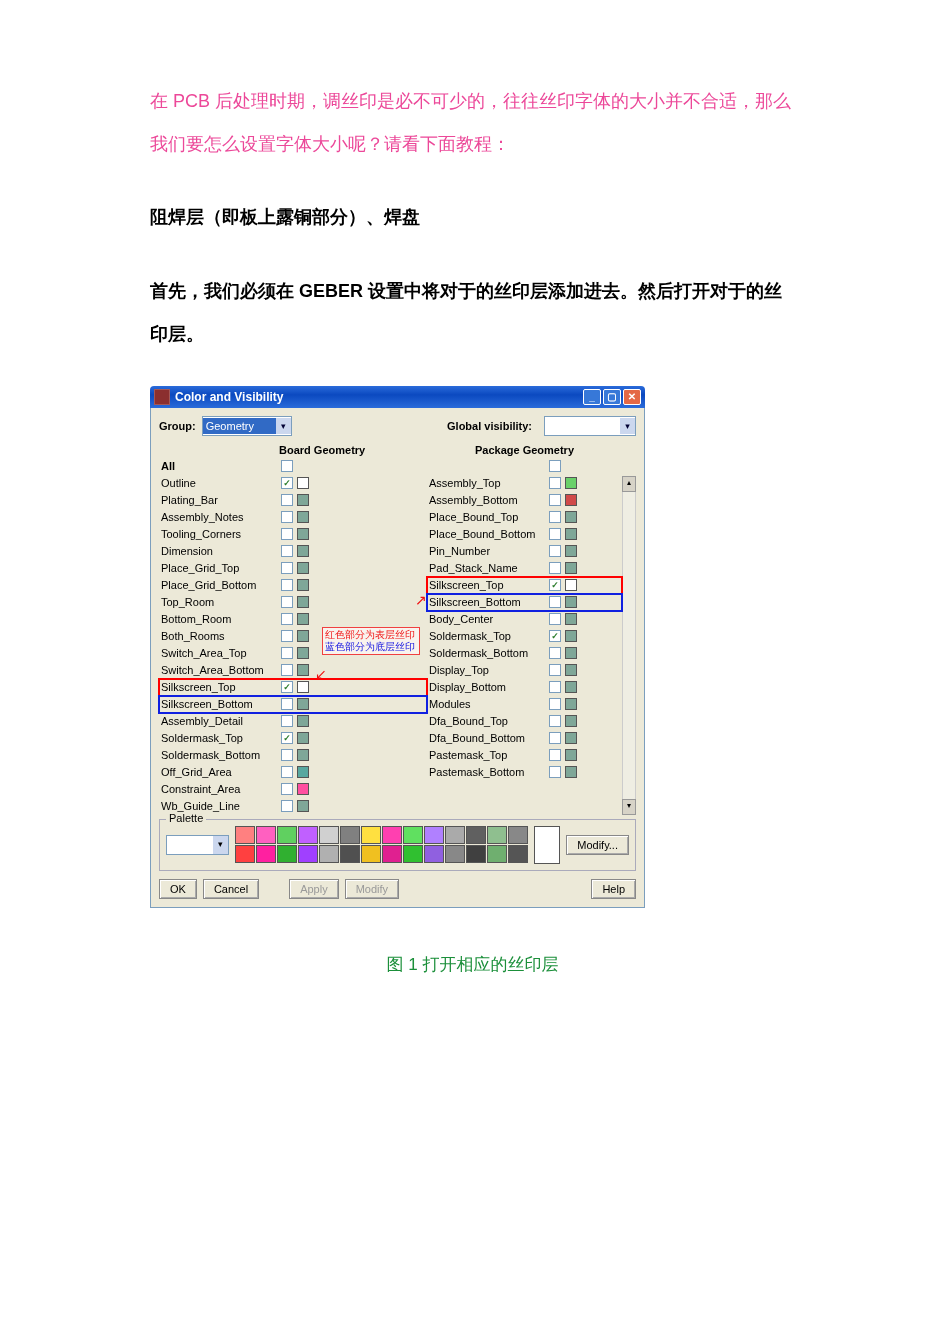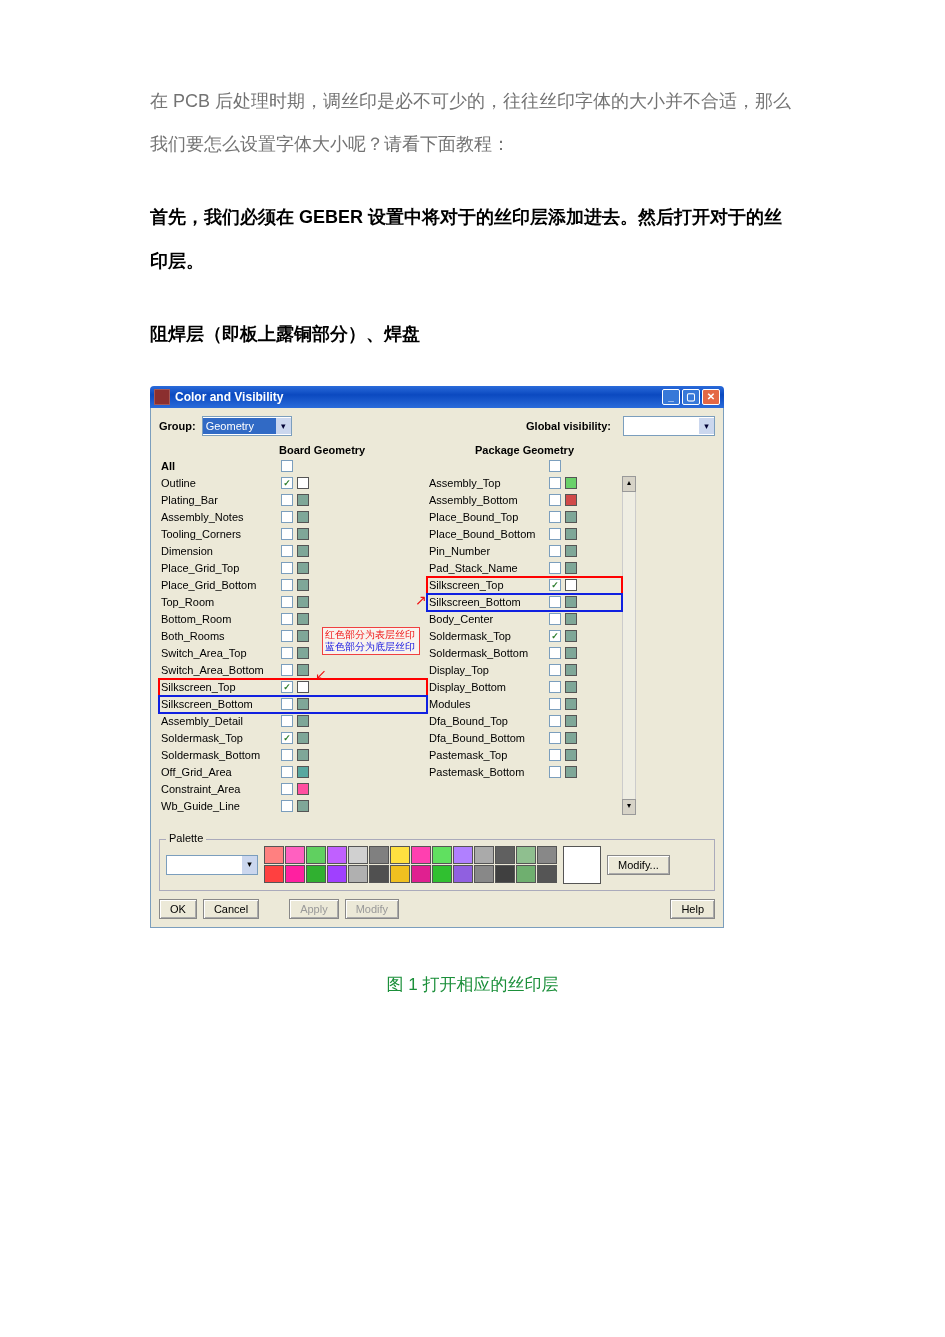--- a/index.html
+++ b/index.html
@@ -15,32 +15,32 @@
     .doc-title {
       color: #1a4a8a;
       font-size: 15px;
       font-weight: bold;
       margin-bottom: 55px;
     }
     .para {
       font-size: 18px;
       line-height: 2.4;
       margin-bottom: 30px;
-      color: #737373;
+      color: #ec4899;
     }
     .para-bold {
       font-size: 18px;
       line-height: 2.4;
       font-weight: bold;
       color: #000;
       margin-bottom: 30px;
     }
     
     .dialog {
-      width: 574px;
+      width: 495px;
       margin: 5px 0;
       font-family: Tahoma, Arial, sans-serif;
     }
     .titlebar {
       display: flex;
       align-items: center;
       height: 22px;
       background: linear-gradient(to bottom, #2a6bda 0%, #0b49c0 40%, #2a6bda 100%);
       color: #fff;
       font-size: 12px;
@@ -185,21 +185,21 @@
       width: 92px;
     }
     .annot .l1 { color: #f01010; }
     .annot .l2 { color: #1010e0; }
     .arrow {
       position: absolute;
       color: #f01010;
       font-size: 14px;
     }
     .palettebox {
-      margin-top: 24px;
+      margin-top: 4px;
       border: 1px solid #aab;
       padding: 6px;
       position: relative;
     }
     .palettebox .pl { position: absolute; top: -8px; left: 6px; background: #ece9d8; padding: 0 3px; font-size: 11px;}
     .palcontent { display: flex; align-items: center; gap: 6px; }
     .palselect { width: 90px; height: 18px; background: #fff; border: 1px solid #7b9ebd; display:flex; }
     .palselect .dd { width: 15px; background:#cbd7ee; text-align:center; font-size:9px; line-height:16px;}
     .swgrid {
       display: grid;
@@ -229,23 +229,23 @@
     }
   </style>
 </head>
 <body>
 
 <div class="page">
 
 
   <div class="para">在 PCB 后处理时期，调丝印是必不可少的，往往丝印字体的大小并不合适，那么我们要怎么设置字体大小呢？请看下面教程：</div>
 
+  <div class="para-bold">阻焊层（即板上露铜部分）、焊盘</div>
+
   <div class="para-bold">首先，我们必须在 GEBER 设置中将对于的丝印层添加进去。然后打开对于的丝印层。</div>
-
-  <div class="para-bold">阻焊层（即板上露铜部分）、焊盘</div>
 
   <div class="dialog">
     <div class="titlebar">
       <span class="ticon"></span>
       <span>Color and Visibility</span>
       <span class="spacer"></span>
       <span class="winbtn min">_</span>
       <span class="winbtn max">▢</span>
       <span class="winbtn close">✕</span>
     </div>

